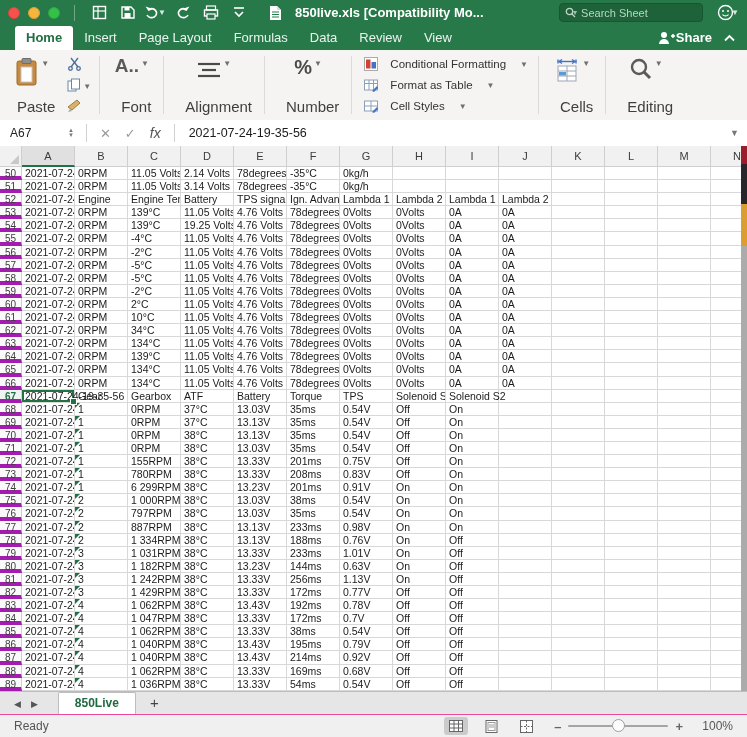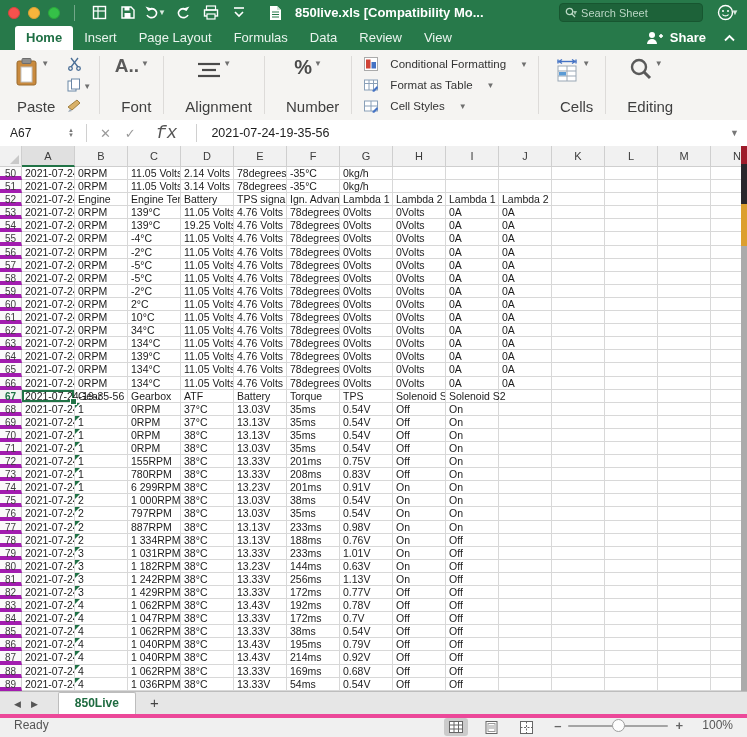--- a/index.html
+++ b/index.html
@@ -17,21 +17,21 @@
   .dd-w{color:#d7e8dd;font-size:8px;margin-left:-3px;}
   #doc-title{color:#fff;font-size:13px;font-weight:bold;margin-left:6px;white-space:nowrap;}
   #search-box{margin-left:auto;width:132px;height:17px;background:#1d6239;border:1px solid #175630;border-radius:4px;display:flex;align-items:center;padding:0 5px;}
   #search-box .ph{color:#b9d6c4;font-size:11px;margin-left:4px;white-space:nowrap;}
   #smiley-wrap{display:flex;align-items:center;margin:0 8px 0 14px;}
 
   
   #tabbar{left:0;top:25px;width:747px;height:25px;background:#27794a;display:flex;align-items:center;}
   .tab{color:#eaf4ee;font-size:13px;padding:4px 11px 5px 11px;cursor:default;}
   .tab.active{background:#fff;color:#1f6f44;font-weight:bold;border-radius:3px 3px 0 0;margin-left:15px;}
-  #share-area{margin-left:auto;display:flex;align-items:center;color:#fff;font-size:13px;font-weight:bold;padding-right:12px;gap:6px;}
+  #share-area{margin-left:auto;display:flex;align-items:center;color:#fff;font-size:13px;font-weight:bold;padding-right:12px;}
 
   
   #ribbon{left:0;top:50px;width:747px;height:70px;background:#f5f4f2;border-bottom:1px solid #c9c7c5;display:flex;align-items:stretch;}
   .vsep{width:1px;background:#dddbd9;margin:6px 4px;}
   .bigbtn{display:flex;flex-direction:column;align-items:center;justify-content:space-between;padding:7px 8px 5px 8px;}
   .bigbtn .icw{display:flex;align-items:flex-start;}
   .glabel{font-size:15px;color:#3f3f3f;margin-top:3px;margin-left:9px;}
   .dd{color:#6f6f6f;font-size:8px;margin-left:2px;margin-top:2px;}
   .smallcol{display:flex;flex-direction:column;justify-content:space-between;padding:6px 4px;}
   .smallcol>div{display:flex;align-items:center;height:16px;}
@@ -40,21 +40,21 @@
   #cf-stack{display:flex;flex-direction:column;justify-content:space-between;padding:7px 6px 7px 8px;}
   .cf-row{display:flex;align-items:center;gap:12px;font-size:11.5px;color:#333;}
   .cf-row .dd{margin-top:0;}
 
   
   #fbar{left:0;top:120px;width:747px;height:26px;background:#fff;border-bottom:1px solid #7f1d1d;display:flex;align-items:center;}
   #name-box{width:58px;font-size:12px;color:#222;padding-left:10px;}
   #stepper{display:flex;flex-direction:column;font-size:6px;color:#777;line-height:5px;margin-right:6px;}
   .fdiv{width:1px;height:18px;background:#d0d0d0;margin:0 6px;}
   .fbtn{color:#9a9a9a;font-size:13px;margin:0 7px;}
-  #fx{font-style:italic;font-family:Liberation Mono, monospace;color:#555;font-size:18px;margin:0 13px;}
+  #fx{font-style:italic;font-family:Liberation Sans, sans-serif;color:#555;font-size:14px;margin:0 7px;}
   #fvalue{font-size:12.5px;color:#1b1b1b;margin-left:8px;}
   #fbar-dd{margin-left:auto;color:#777;font-size:9px;padding-right:8px;}
 
   
   #sheet{left:0;top:146px;width:741px;height:545px;overflow:hidden;background:#fff;}
   #header-row{display:flex;height:21px;}
   #corner{width:22px;min-width:22px;background:#f1f1f1;border-right:1px solid #cfcfcf;border-bottom:1px solid #cfcfcf;position:relative;box-sizing:border-box;}
   #corner:after{content:"";position:absolute;right:2px;bottom:2px;border-left:9px solid transparent;border-bottom:9px solid #c9c9c9;}
   .ch{width:53px;min-width:53px;box-sizing:border-box;background:#f1f1f1;border-right:1px solid #cfcfcf;border-bottom:1px solid #cfcfcf;font-size:11px;color:#3c3c3c;text-align:center;line-height:20px;}
   .ch.sel{background:#e0e0e0;border-bottom:2px solid #217346;}
@@ -75,21 +75,21 @@
   #strip .s4{position:absolute;left:0;top:100px;width:6px;height:445px;background:#ababab;}
 
   
   #sheettabs{left:0;top:691px;width:747px;height:23px;background:#e6e6e6;border-top:1px solid #bdbdbd;display:flex;align-items:flex-end;box-sizing:border-box;}
   .nav-ar{font-size:9px;color:#555;margin:0 8px 5px 14px;}
   .nav-ar.r{margin-left:2px;}
   .stab{background:#fff;border:1px solid #bdbdbd;border-bottom:none;font-size:12px;font-weight:bold;color:#1e6b40;padding:3px 16px 4px 16px;margin-left:12px;border-radius:2px 2px 0 0;text-align:center;}
   #add-sheet{font-size:15px;color:#444;margin:0 0 3px 14px;}
 
   
-  #statusbar{left:0;top:714px;width:747px;height:23px;background:#f0f0f0;border-top:4px solid #ec4899;display:flex;align-items:flex-start;box-sizing:border-box;}
+  #statusbar{left:0;top:714px;width:747px;height:23px;background:#f0f0f0;border-top:1px solid #ec4899;display:flex;align-items:center;box-sizing:border-box;}
   #status-text{font-size:12px;color:#555;margin-left:14px;}
   #view-btns{margin-left:auto;display:flex;align-items:center;gap:11px;}
   .vbtn{width:24px;height:18px;display:flex;align-items:center;justify-content:center;border-radius:3px;}
   .vbtn.sel{background:#cbcbcb;}
   #zoomer{display:flex;align-items:center;margin-left:16px;}
   #zoomer .minus,#zoomer .plus{color:#666;font-size:13px;font-weight:bold;}
   #ztrack{width:100px;height:2px;background:#a5a5a5;margin:0 7px;position:relative;border-radius:1px;}
   #zthumb{position:absolute;left:44px;top:-6px;width:13px;height:13px;border-radius:50%;background:#fdfdfd;border:1px solid #9e9e9e;box-sizing:border-box;}
   #zoom-label{font-size:12px;color:#555;margin:0 14px 0 14px;width:36px;text-align:right;}
 </style>

